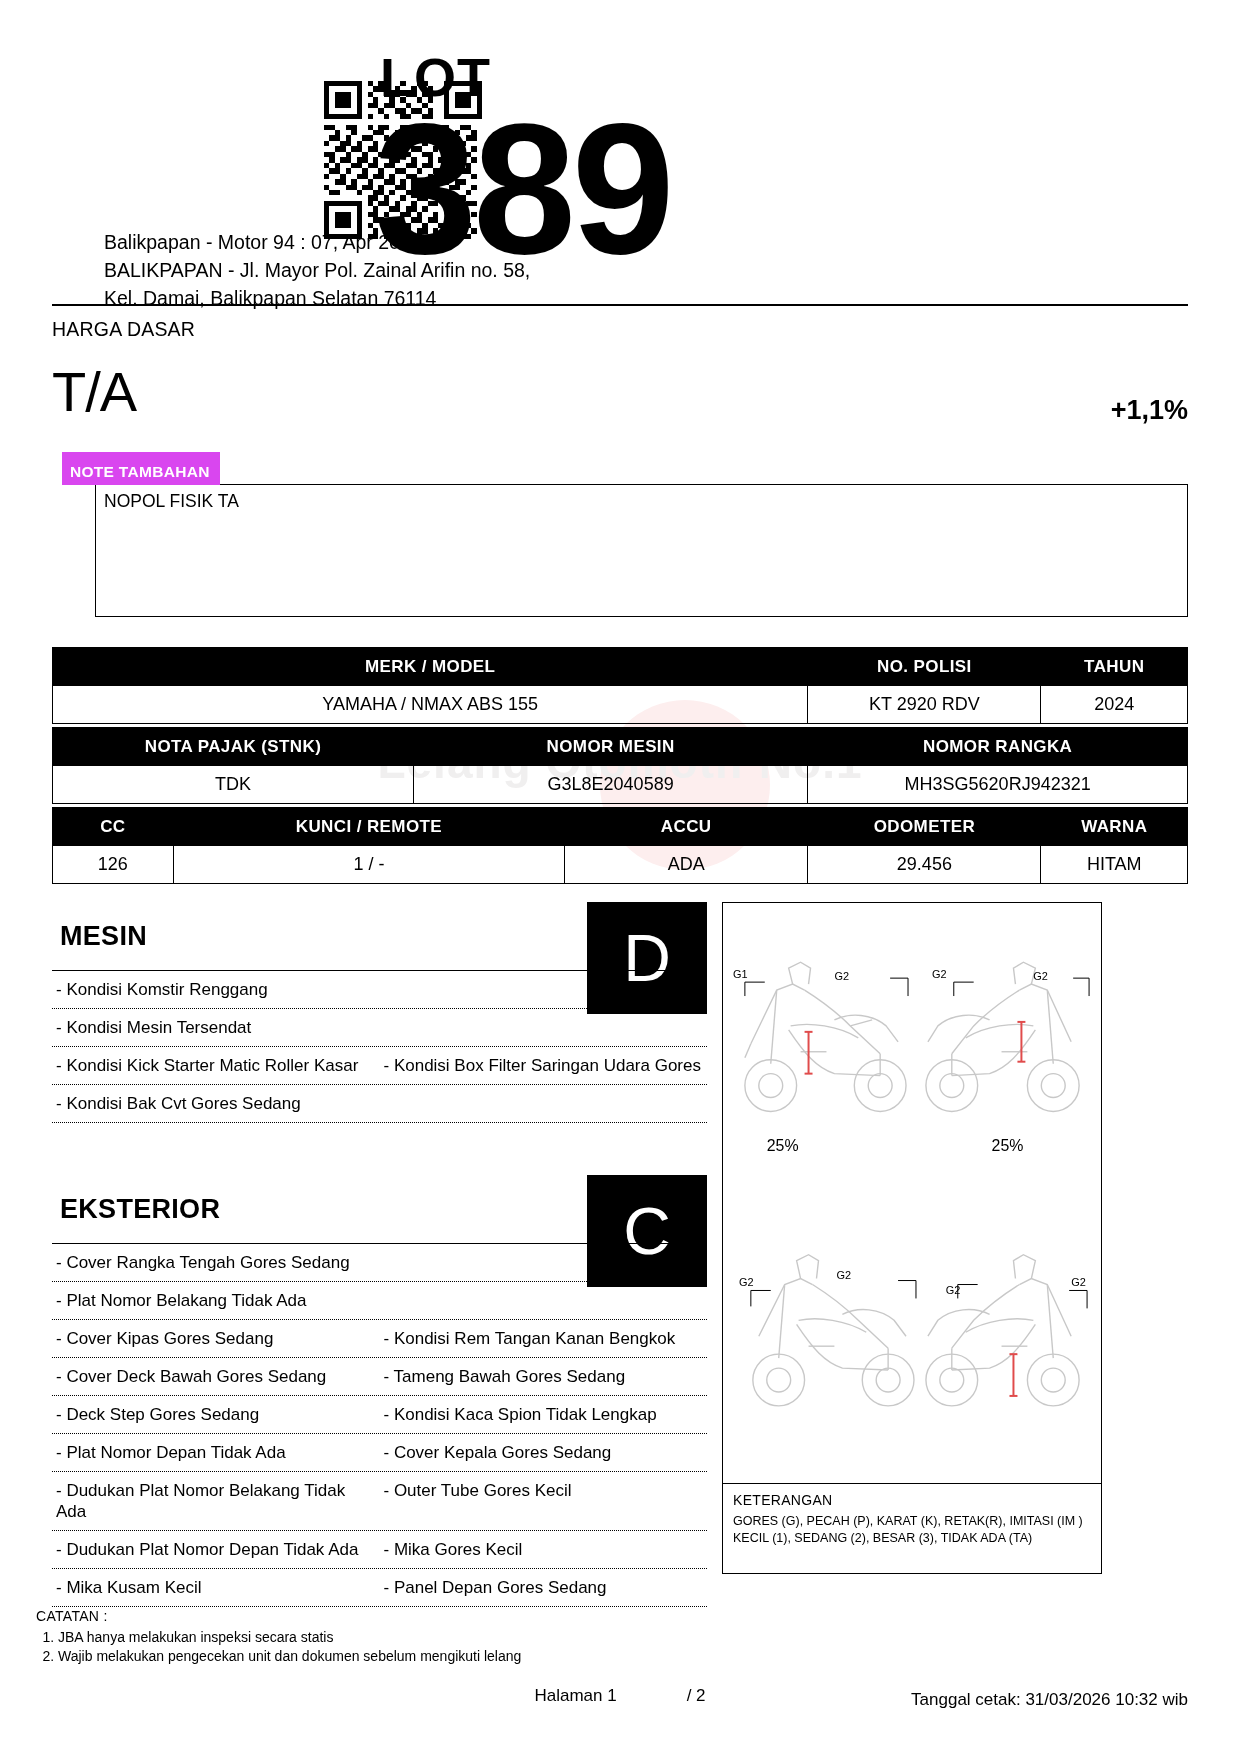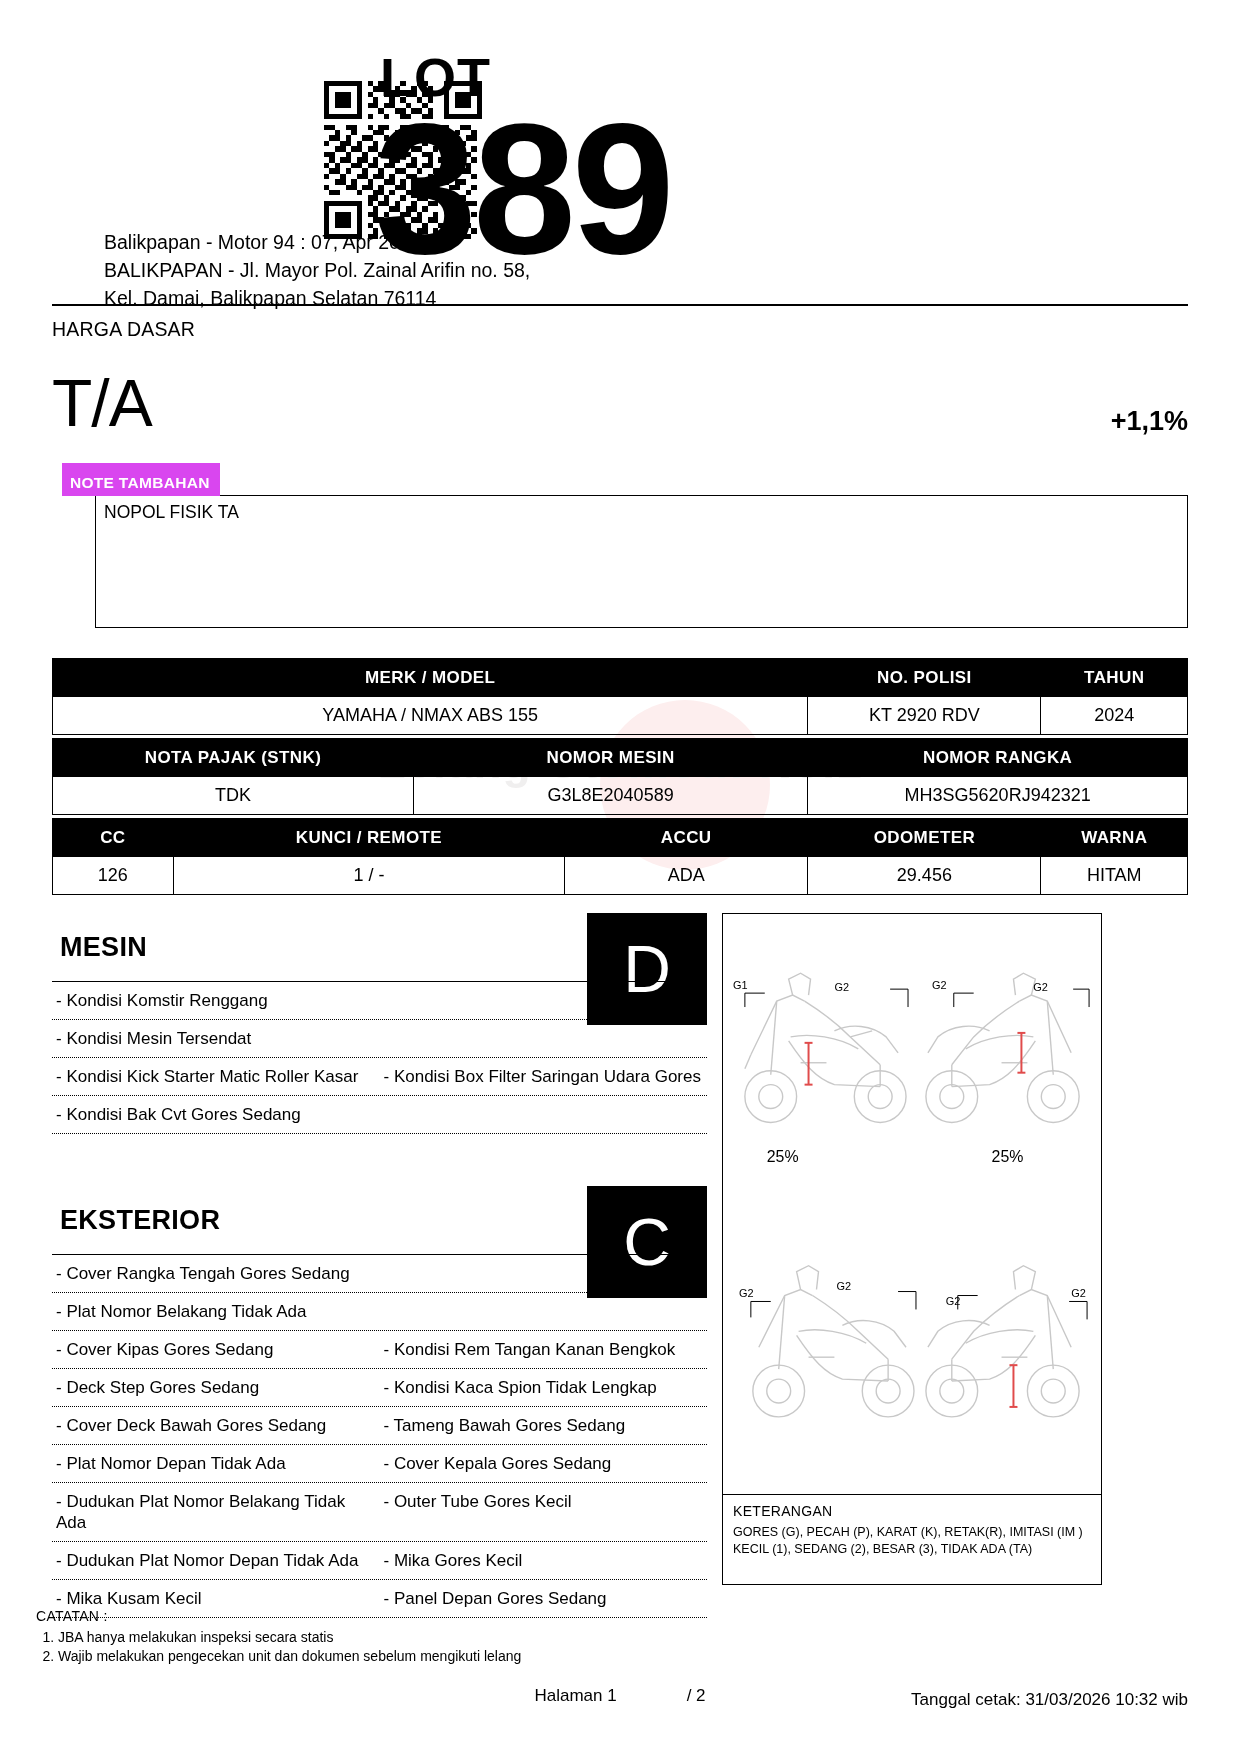--- a/index.html
+++ b/index.html
@@ -86,23 +86,23 @@
     margin-top: 4px;
   }
 
   .harga-label {
     font-size: 19.5px;
     margin-top: 12px;
     letter-spacing: .2px;
   }
   .harga-row { display: flex; align-items: flex-end; }
   .harga-value {
-    font-size: 66px;
+    font-size: 56px;
     line-height: 92px;
-    margin-top: 16px;
+    margin-top: 5px;
     letter-spacing: -1px;
   }
   .pct {
     margin-left: auto;
     font-size: 27px;
     font-weight: bold;
     padding-bottom: 12px;
   }
 
   
@@ -572,26 +572,26 @@
               <div class="item full">- Cover Rangka Tengah Gores Sedang</div>
             </div>
             <div class="item-row">
               <div class="item full">- Plat Nomor Belakang Tidak Ada</div>
             </div>
             <div class="item-row">
               <div class="item half">- Cover Kipas Gores Sedang</div>
               <div class="item half">- Kondisi Rem Tangan Kanan Bengkok</div>
             </div>
             <div class="item-row">
+              <div class="item half">- Cover Deck Bawah Gores Sedang</div>
+              <div class="item half">- Tameng Bawah Gores Sedang</div>
+            </div>
+            <div class="item-row">
               <div class="item half">- Deck Step Gores Sedang</div>
               <div class="item half">- Kondisi Kaca Spion Tidak Lengkap</div>
-            </div>
-            <div class="item-row">
-              <div class="item half">- Cover Deck Bawah Gores Sedang</div>
-              <div class="item half">- Tameng Bawah Gores Sedang</div>
             </div>
             <div class="item-row">
               <div class="item half">- Plat Nomor Depan Tidak Ada</div>
               <div class="item half">- Cover Kepala Gores Sedang</div>
             </div>
             <div class="item-row">
               <div class="item half">- Dudukan Plat Nomor Belakang Tidak Ada</div>
               <div class="item half">- Outer Tube Gores Kecil</div>
             </div>
             <div class="item-row">

